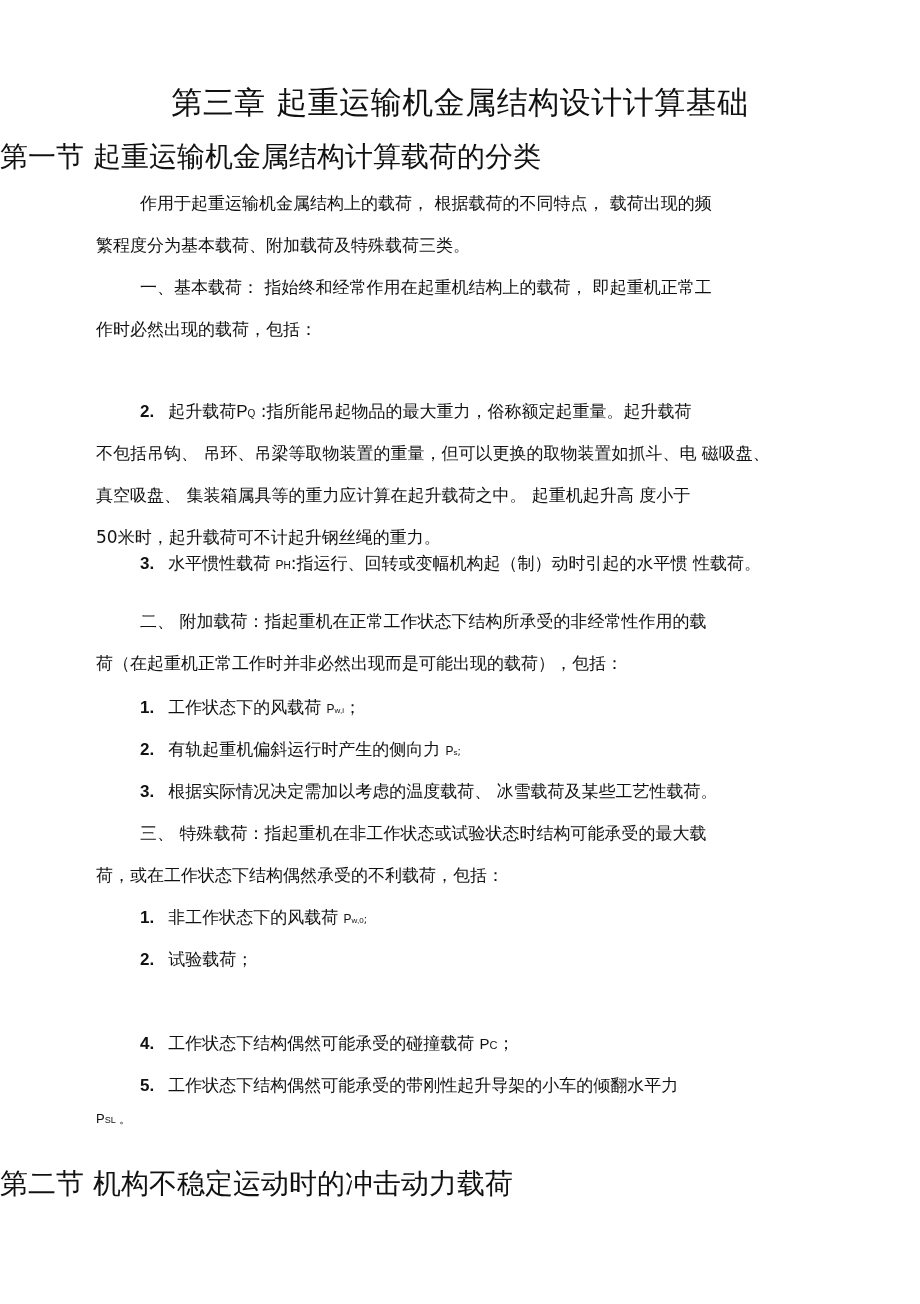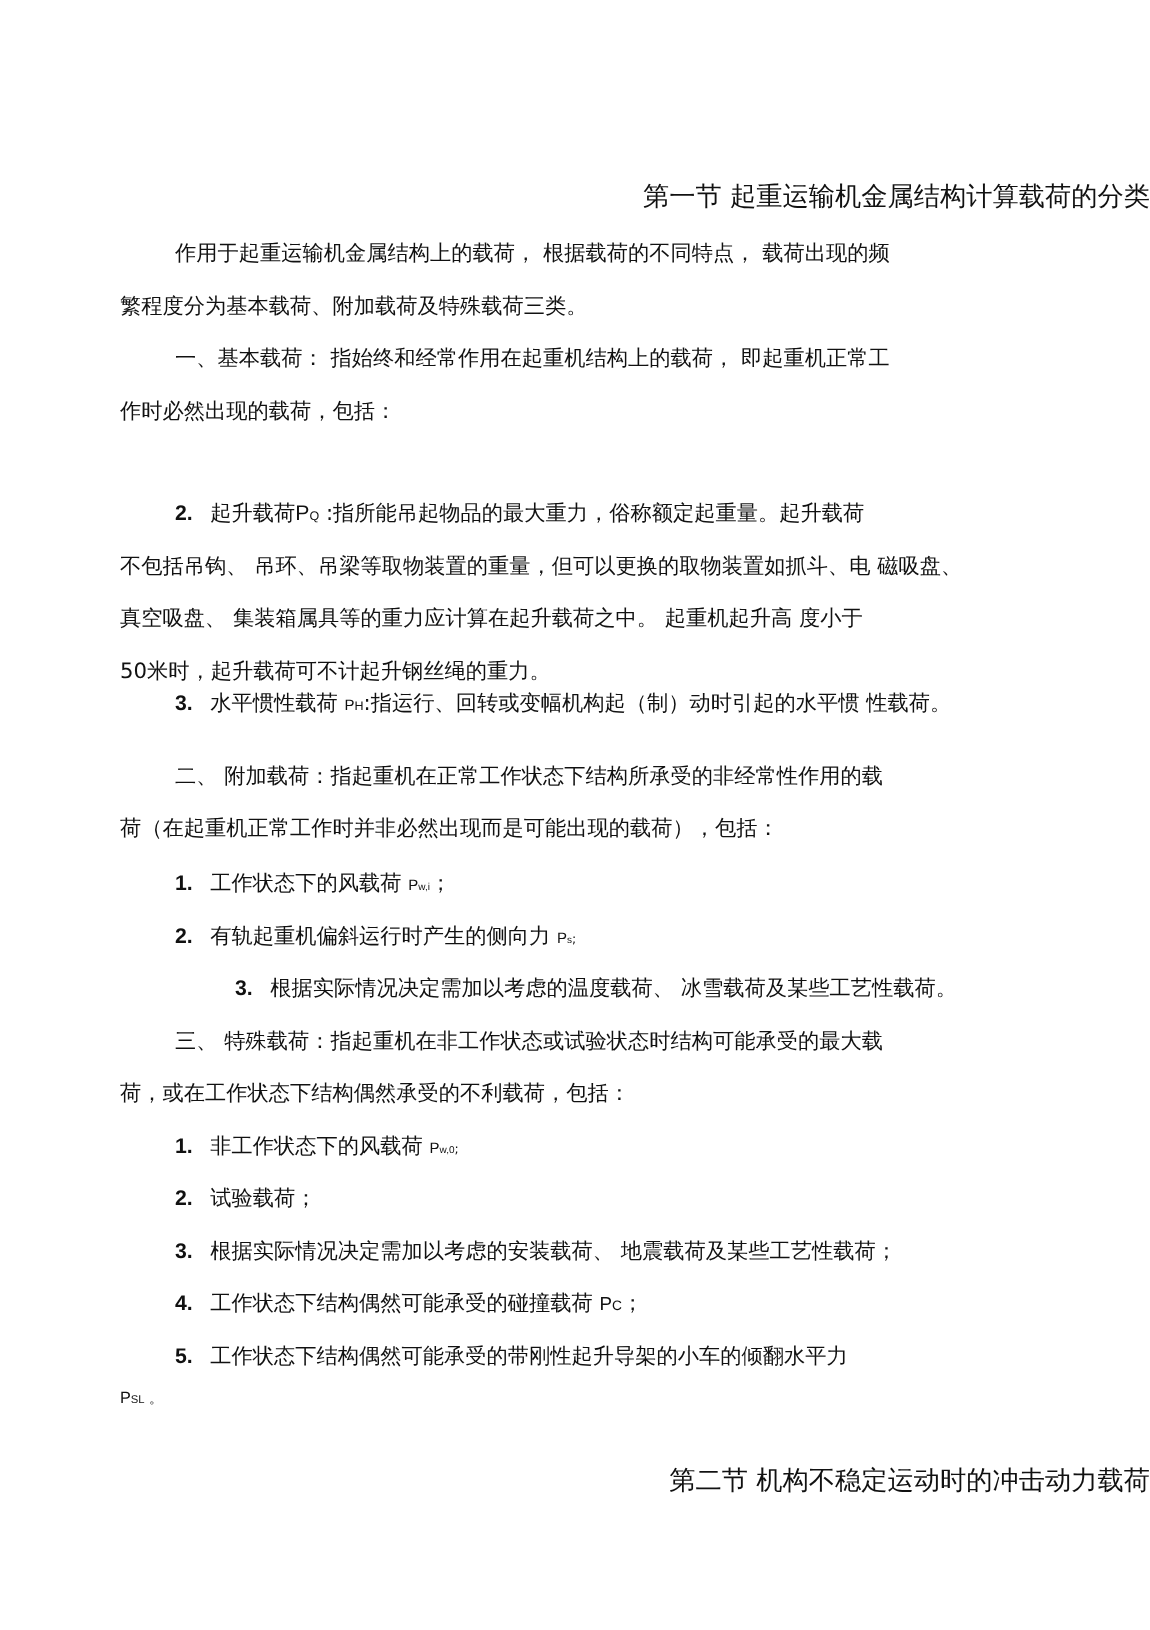--- a/index.html
+++ b/index.html
@@ -35,36 +35,37 @@
       text-align: center;
       font-size: 31px;
       line-height: 40px;
       letter-spacing: 0.5px;
       white-space: nowrap;
     }
     .section-title {
       position: absolute;
       left: 0;
       width: 920px;
-      text-align: right;
-      font-size: 21px;
+      text-align: left;
+      font-size: 28px;
       line-height: 28px;
       white-space: nowrap;
     }
     .num { font-family: "Liberation Sans", sans-serif; font-weight: bold; }
     .sym { font-family: "Liberation Sans", sans-serif; }
     .sym .P { font-size: 17px; }
     .sym .sub { font-size: 10px; vertical-align: baseline; }
     .gap { display: inline-block; }
   </style>
 </head>
 <body>
 
 <div class="page">
 
+  <div class="chapter-title">第三章 起重运输机金属结构设计计算基础</div>
 
   <div class="section-title" style="top:143px;">第一节 起重运输机金属结构计算载荷的分类</div>
 
   <div class="line" style="left:140px; top:192px;">作用于起重运输机金属结构上的载荷，  根据载荷的不同特点，  载荷出现的频</div>
   <div class="line" style="left:96px; top:234px;">繁程度分为基本载荷、附加载荷及特殊载荷三类。</div>
 
   <div class="line" style="left:140px; top:276px;">一、基本载荷：  指始终和经常作用在起重机结构上的载荷，  即起重机正常工</div>
   <div class="line" style="left:96px; top:318px;">作时必然出现的载荷，包括：</div>
 
 
@@ -81,35 +82,32 @@
 
   <div class="line" style="left:140px; top:610px;">二、     附加载荷：指起重机在正常工作状态下结构所承受的非经常性作用的载</div>
   <div class="line" style="left:96px; top:652px;">荷（在起重机正常工作时并非必然出现而是可能出现的载荷），包括：</div>
 
   <div class="line" style="left:140px; top:696px;">
     <span class="num">1.</span><span class="gap" style="width:14px"></span><span>工作状态下的风载荷  </span><span class="sym"><span class="P" style="font-size:12px">P</span><span class="sub" style="font-size:8px">w,i</span></span><span>；</span>
   </div>
   <div class="line" style="left:140px; top:738px;">
     <span class="num">2.</span><span class="gap" style="width:14px"></span><span>有轨起重机偏斜运行时产生的侧向力  </span><span class="sym"><span class="P" style="font-size:12px">P</span><span class="sub" style="font-size:8px">s</span></span><span style="font-size:10px">;</span>
   </div>
-  <div class="line" style="left:140px; top:780px;margin-left:48px;">
+  <div class="line" style="left:140px; top:780px;">
     <span class="num">3.</span><span class="gap" style="width:14px"></span><span>根据实际情况决定需加以考虑的温度载荷、  冰雪载荷及某些工艺性载荷。</span>
   </div>
 
   <div class="line" style="left:140px; top:822px;">三、     特殊载荷：指起重机在非工作状态或试验状态时结构可能承受的最大载</div>
   <div class="line" style="left:96px; top:864px;">荷，或在工作状态下结构偶然承受的不利载荷，包括：</div>
 
   <div class="line" style="left:140px; top:906px;">
     <span class="num">1.</span><span class="gap" style="width:14px"></span><span>非工作状态下的风载荷  </span><span class="sym"><span class="P" style="font-size:12px">P</span><span class="sub" style="font-size:8px">w,0</span></span><span style="font-size:10px">;</span>
   </div>
   <div class="line" style="left:140px; top:948px;">
     <span class="num">2.</span><span class="gap" style="width:14px"></span><span>试验载荷；</span>
-  </div>
-  <div class="line" style="left:140px; top:990px;">
-    <span class="num">3.</span><span class="gap" style="width:14px"></span><span>根据实际情况决定需加以考虑的安装载荷、  地震载荷及某些工艺性载荷；</span>
   </div>
   <div class="line" style="left:140px; top:1032px;">
     <span class="num">4.</span><span class="gap" style="width:14px"></span><span>工作状态下结构偶然可能承受的碰撞载荷  </span><span class="sym"><span class="P" style="font-size:15px">P</span><span class="sub" style="font-size:11px">C</span></span><span>；</span>
   </div>
   <div class="line" style="left:140px; top:1074px;">
     <span class="num">5.</span><span class="gap" style="width:14px"></span><span>工作状态下结构偶然可能承受的带刚性起升导架的小车的倾翻水平力</span>
   </div>
   <div class="line" style="left:96px; top:1106px;">
     <span class="sym"><span class="P" style="font-size:13px">P</span><span class="sub" style="font-size:9px">SL</span></span><span style="font-size:11px"> 。</span>
   </div>

